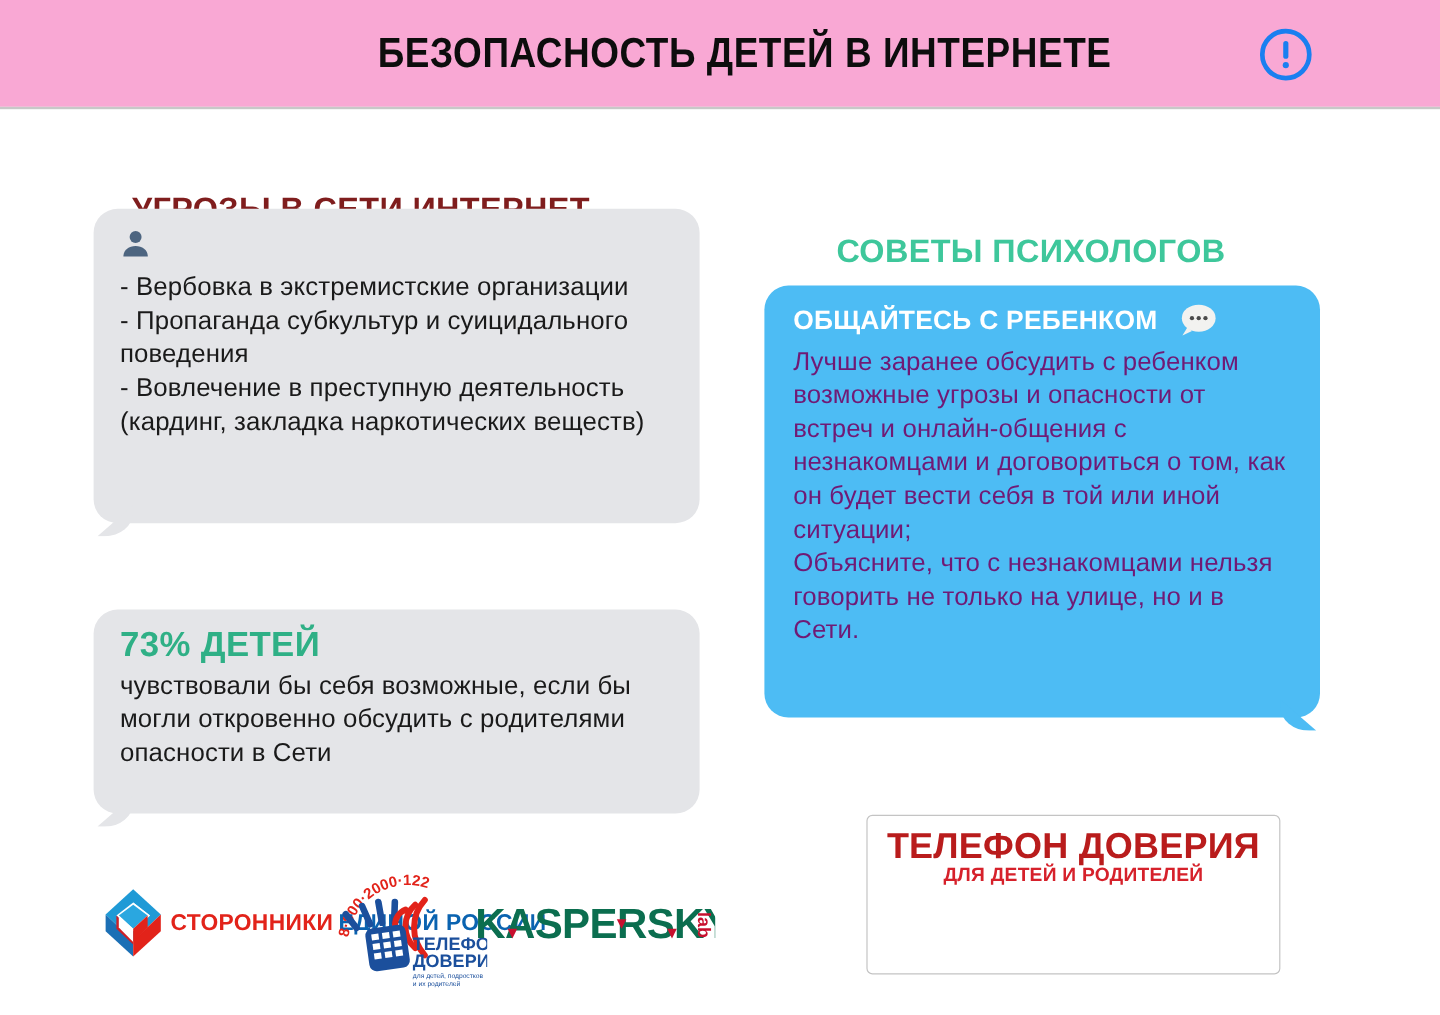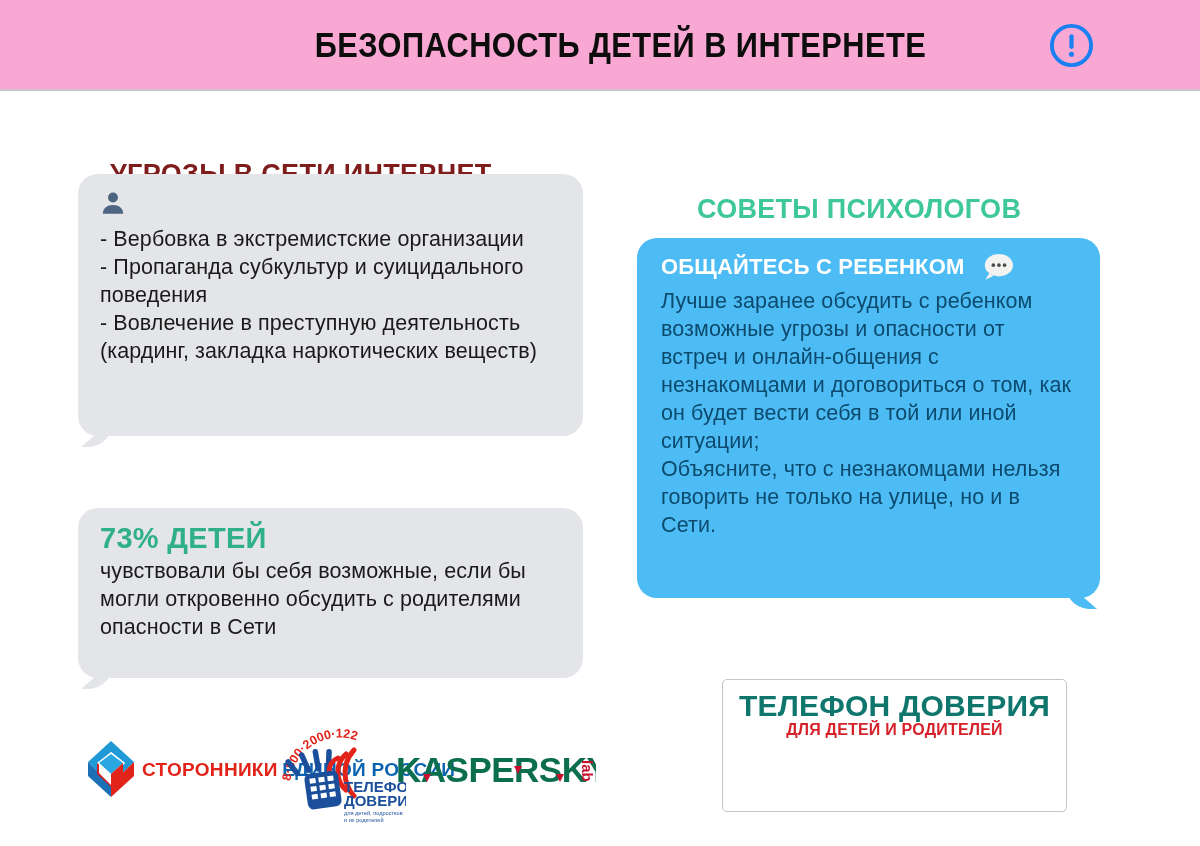--- a/index.html
+++ b/index.html
@@ -149,21 +149,21 @@
     margin-bottom: 5px;
   }
   .bubble-body {
     font-size: 21.5px;
     line-height: 1.30;
     color: #1a1a1a;
     white-space: pre-line;
     letter-spacing: 0.1px;
   }
   #bubble-advice .bubble-body {
-    color: #0c4a6e;
+    color: #701a75;
     font-size: 21.5px;
     line-height: 1.305;
   }
   .stat-number {
     font-weight: bold;
     font-size: 29px;
     color: #2fb086;
     letter-spacing: 0.3px;
     display: block;
     margin-bottom: 3px;
@@ -193,21 +193,21 @@
     font-size: 39px;
     color: #d6212b;
     letter-spacing: 0.5px;
     line-height: 1.0;
     white-space: nowrap;
   }
   #hotline-line1 {
     font-family: "Liberation Sans Narrow", "Liberation Sans", sans-serif;
     font-weight: bold;
     font-size: 30px;
-    color: #0f766e;
+    color: #b91c1c;
     letter-spacing: 0.2px;
     line-height: 1.05;
     margin-top: 3px;
     white-space: nowrap;
   }
   #hotline-line2 {
     font-family: "Liberation Sans Narrow", "Liberation Sans", sans-serif;
     font-weight: bold;
     font-size: 16px;
     color: #d6212b;

